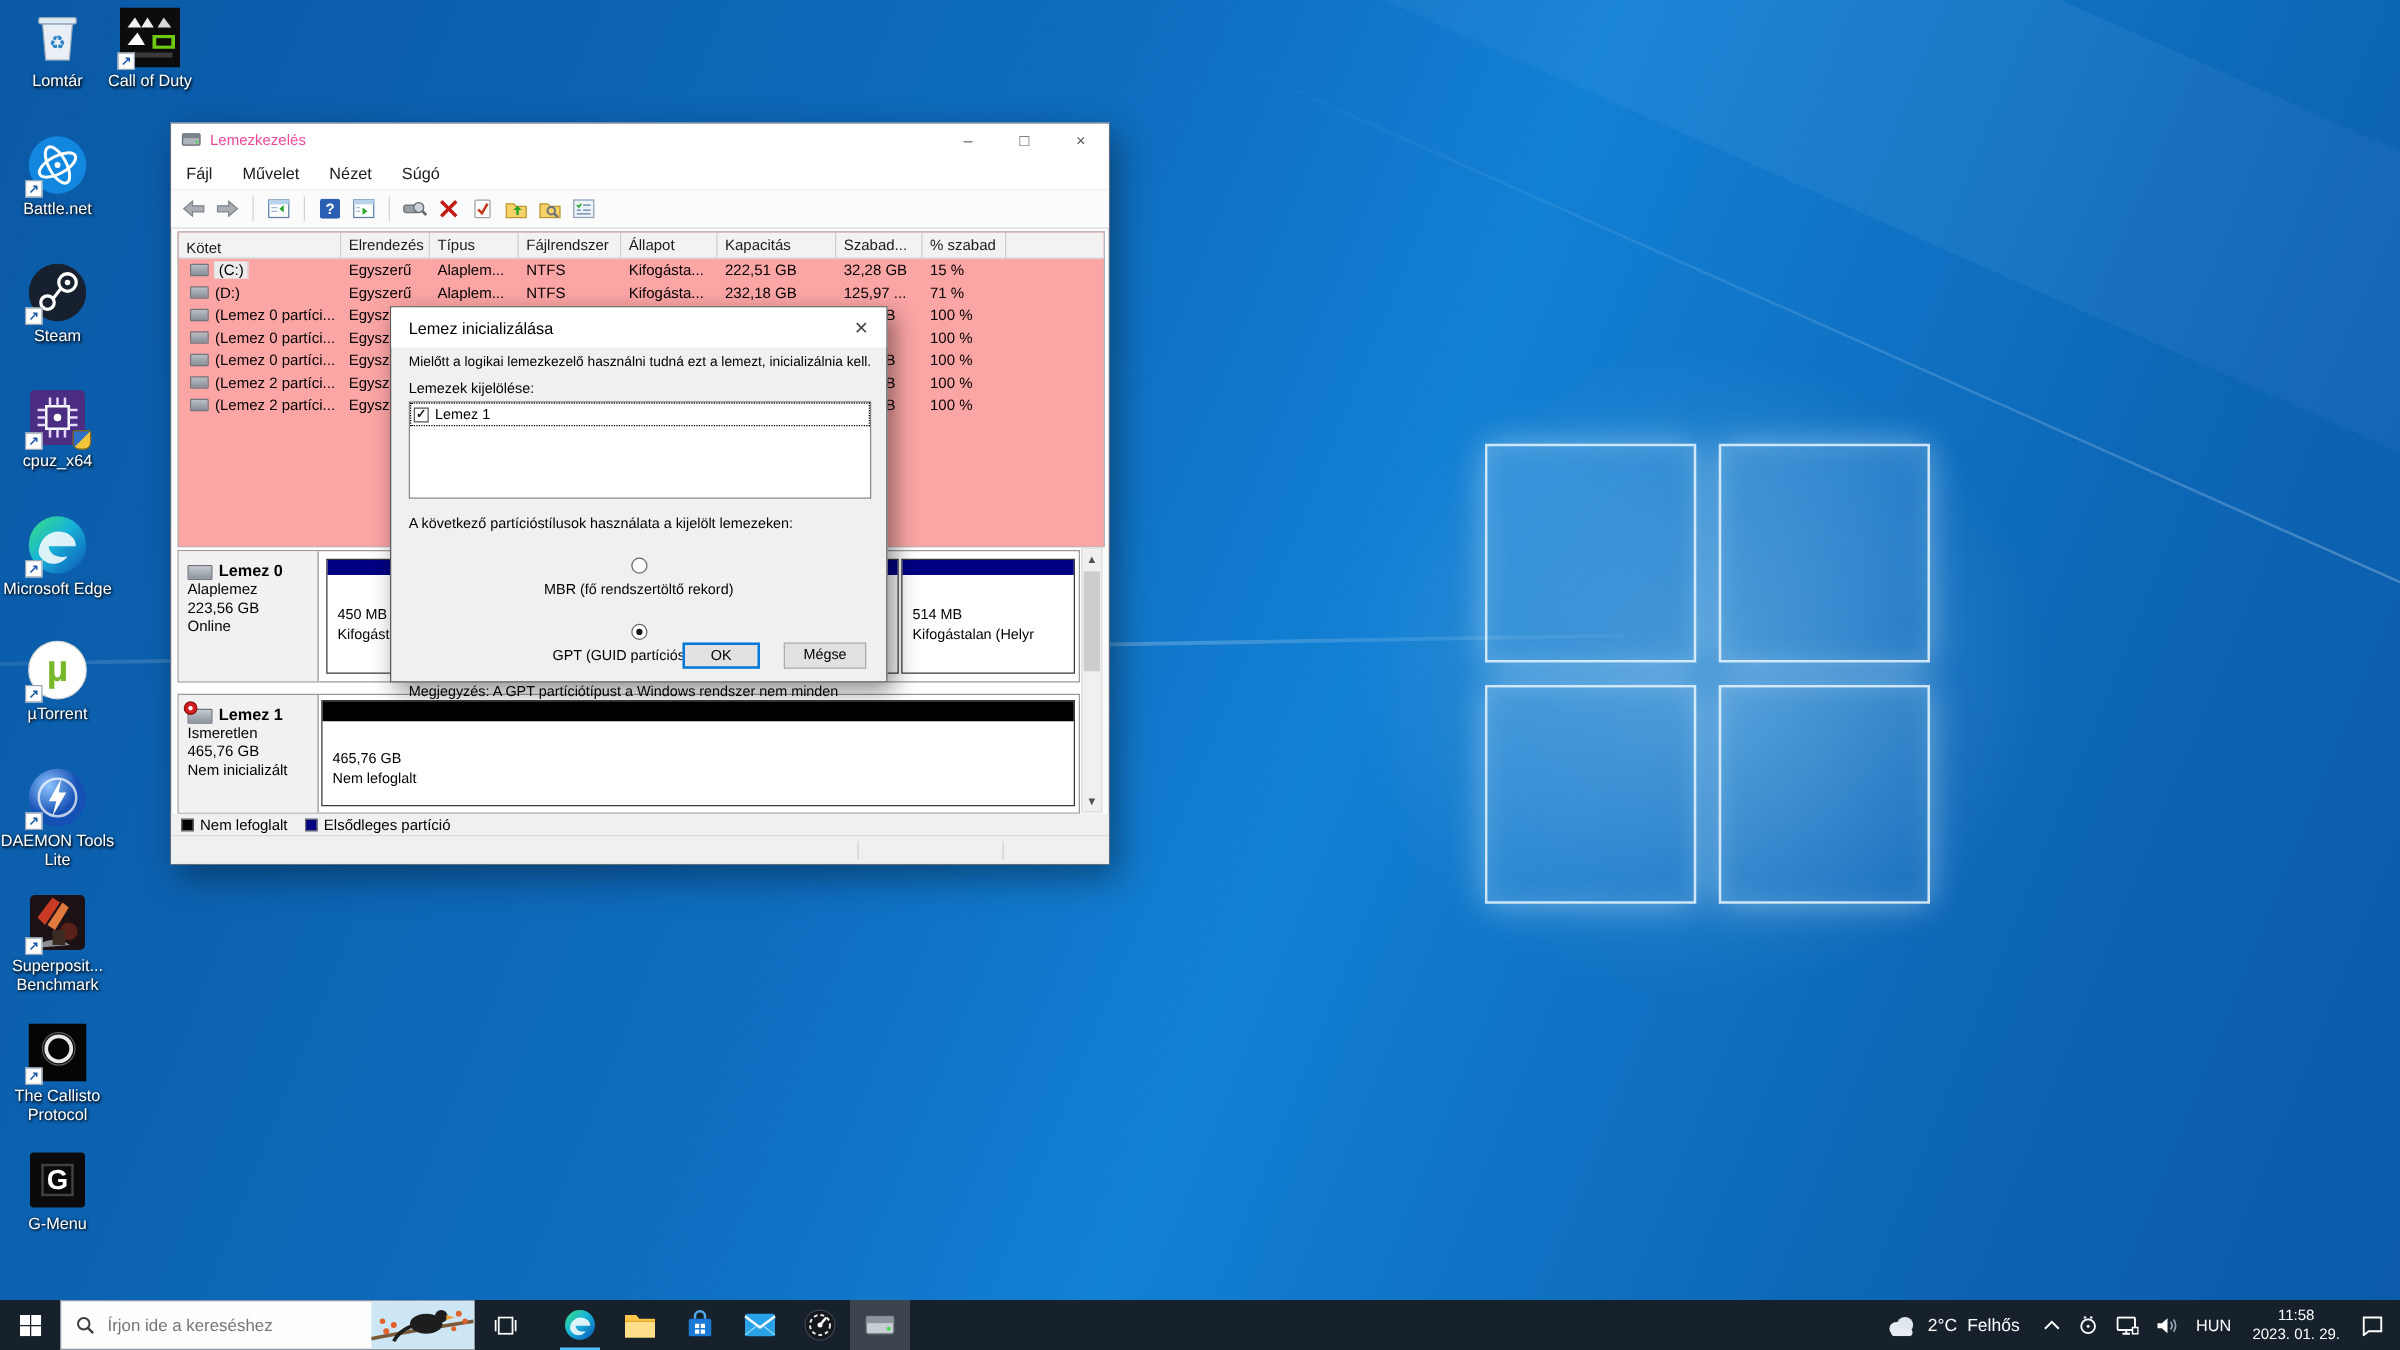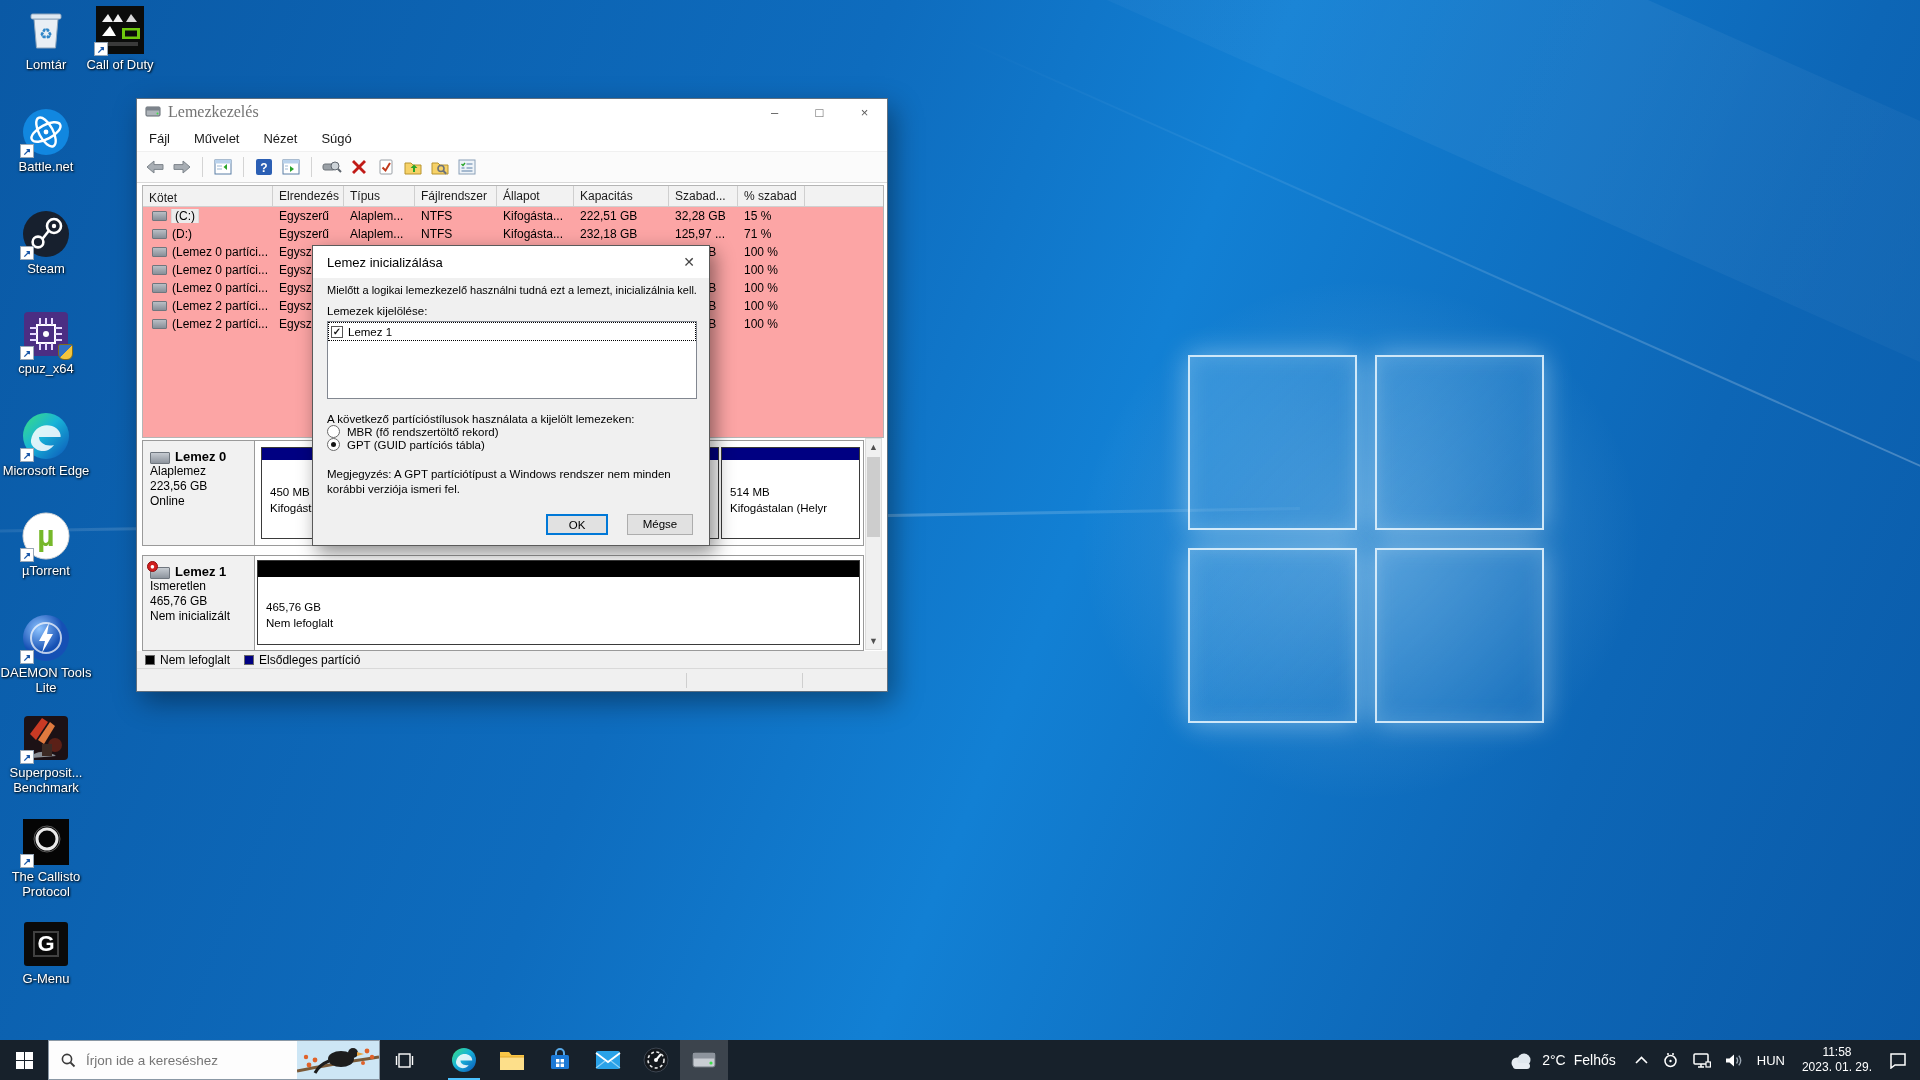--- a/index.html
+++ b/index.html
@@ -17,21 +17,21 @@
   .dicon { position:absolute; width:92px; display:flex; flex-direction:column; align-items:center; cursor:default; }
   .dicon .art { position:relative; width:48px; height:48px; }
   .dicon .lbl { margin-top:3px; font-size:13px; color:#fff; text-align:center; line-height:15px; text-shadow:1px 1px 2px rgba(0,0,0,.9),0 0 3px rgba(0,0,0,.6); max-width:92px; }
   .sc-arrow { position:absolute; left:-2px; bottom:-2px; width:14px; height:14px; background:#fff; border:1px solid #98a8b8; display:flex; align-items:center; justify-content:center; font-size:10px; font-weight:bold; color:#1957a8; }
   .shield { position:absolute; right:-3px; bottom:-2px; width:15px; height:16px; background:linear-gradient(135deg,#2f71c4 0 50%,#f3c53c 50% 100%); border:1px solid #7d6a20; border-radius:2px 2px 6px 6px; }
   .glyph-ico { position:absolute; inset:0; display:flex; align-items:center; justify-content:center; font-weight:bold; }
   
   .dm-window { position:absolute; left:136px; top:98px; width:752px; height:594px; background:#fff; border:1px solid #5f6f7f; box-shadow:6px 10px 26px rgba(0,0,0,.38); font-size:12px; color:#000; }
   .titlebar { position:absolute; left:0; top:0; right:0; height:26px; background:#fff; display:flex; align-items:center; }
   .titlebar .t-ico { margin-left:8px; }
-  .titlebar .t-txt { margin-left:7px; font-size:16px; color:#737373;font-family:Liberation Serif, serif; }
+  .titlebar .t-txt { margin-left:7px; font-size:12px; color:#ec4899; }
   .cap-btns { margin-left:auto; display:flex; height:100%; }
   .cap-btn { width:45px; height:100%; display:flex; align-items:center; justify-content:center; color:#5a5a5a; font-size:13px; }
   .menubar { position:absolute; left:0; top:26px; right:0; height:26px; background:#fff; display:flex; align-items:center; padding-left:12px; gap:24px; font-size:13px; color:#1a1a1a; }
   .toolbar { position:absolute; left:0; top:52px; right:0; height:32px; background:#fbfbfb; border-bottom:1px solid #d9d9d9; border-top:1px solid #f0f0f0; display:flex; align-items:center; padding-left:8px; gap:7px; }
   .tb-sep { width:1px; height:20px; background:#d4d4d4; margin:0 3px; }
   .tb-ico { width:20px; height:20px; display:flex; align-items:center; justify-content:center; }
   
   .vol-pane { position:absolute; left:5px; top:86px; width:742px; height:253px; background:#fca5a5; border:1px solid #b5b5b5; overflow:hidden; }
   .t-head { display:flex; height:21px; background:#f2f2f2; border-bottom:1px solid #d0d0d0; }
   .hc { font-size:12px; color:#1a1a1a; padding:3px 0 0 6px; border-right:1px solid #cfcfcf; overflow:hidden; white-space:nowrap; }
@@ -67,21 +67,21 @@
   .dlg-title { position:absolute; left:0; top:0; right:0; height:32px; background:#fff; display:flex; align-items:center; }
   .dlg-title .txt { margin-left:14px; font-size:13px; }
   .dlg-close { margin-left:auto; width:40px; height:100%; display:flex; align-items:center; justify-content:center; color:#444; font-size:14px; }
   .dlg-body { position:absolute; left:14px; right:14px; top:38px; }
   .dlg-intro { font-size:11px; white-space:nowrap; }
   .dlg-sel-label { margin-top:9px; }
   .dlg-list { margin-top:4px; width:370px; height:78px; background:#fff; border:1px solid #828790; padding:1px; }
   .dlg-list-item { height:17px; display:flex; align-items:center; gap:5px; outline:1px dotted #000; padding-left:2px; }
   .chk { width:12px; height:12px; background:#fff; border:1px solid #555; font-size:10px; line-height:10px; text-align:center; color:#111; font-weight:bold; }
   .dlg-part-label { margin-top:14px; }
-  .radio-row { margin-top:0; display:flex; align-items:center; gap:7px; }
+  .radio-row { margin-top:21px; display:flex; align-items:center; gap:7px;flex-direction:column; }
   .radio { width:13px; height:13px; border-radius:50%; border:1px solid #6a6a6a; background:#fff; position:relative; }
   .radio.on::after { content:""; position:absolute; left:3px; top:3px; width:5px; height:5px; border-radius:50%; background:#161616; }
   .dlg-note { margin-top:16px; width:378px; line-height:15px; }
   .dlg-btns { position:absolute; left:0; top:268px; width:100%; }
   .btn { position:absolute; height:21px; background:#e1e1e1; font-size:11.5px; text-align:center; line-height:19px; }
   .btn-ok { left:233px; width:62px; border:2px solid #0078d7; }
   .btn-cancel { left:314px; width:66px; border:1px solid #adadad; }
   
   .taskbar { position:absolute; left:0; bottom:0; width:1920px; height:40px; background:#17212b; display:flex; align-items:stretch; color:#fff; z-index:50; }
   .tb-slot { width:48px; display:flex; align-items:center; justify-content:center; position:relative; }

